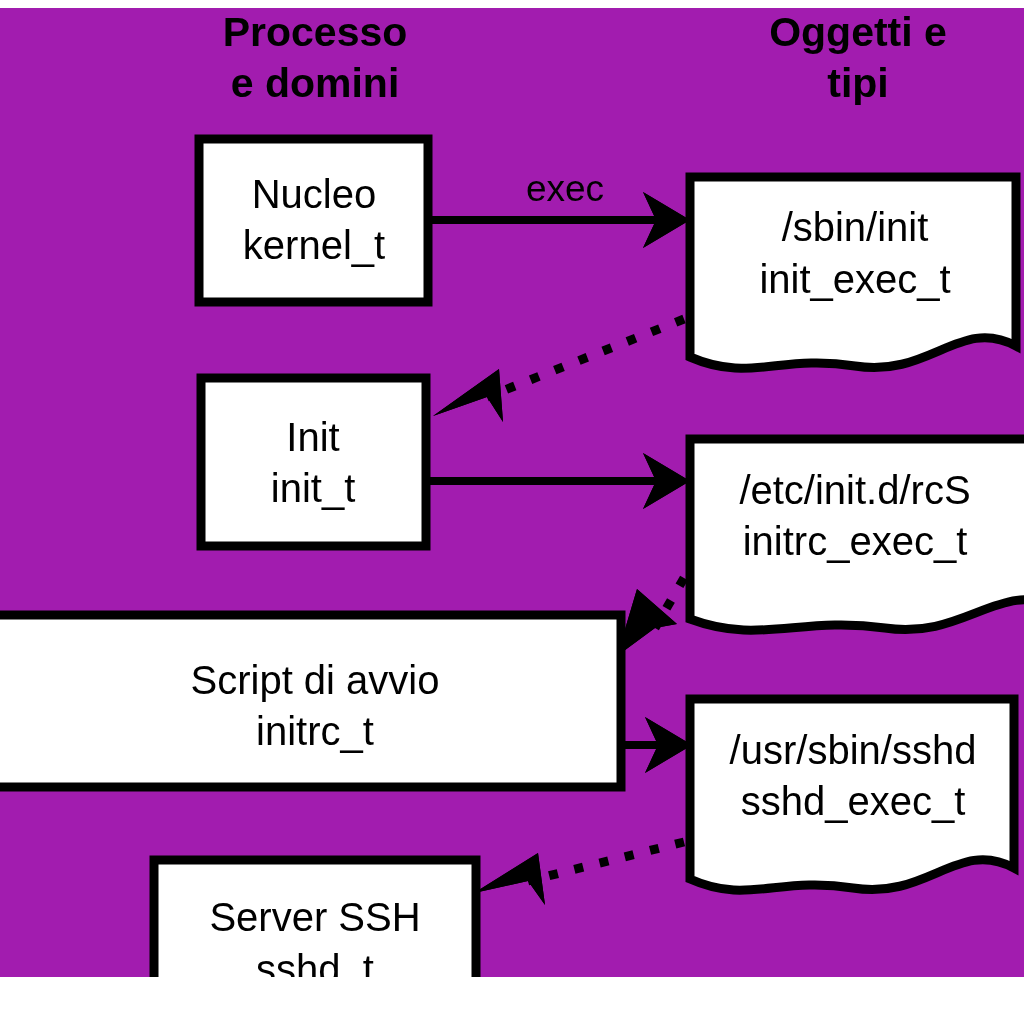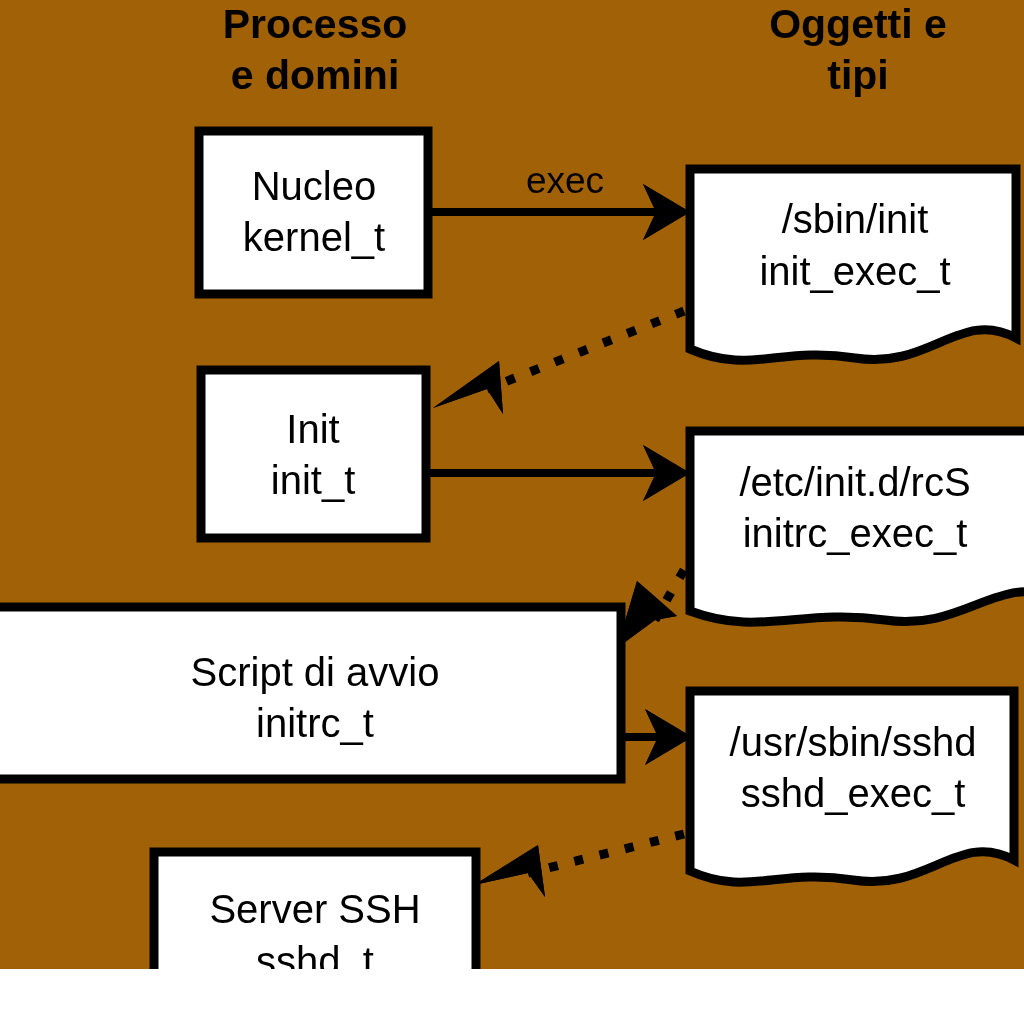--- a/index.html
+++ b/index.html
@@ -8,21 +8,22 @@
     background: #ffffff;
   }
   body {
     font-family: "Liberation Sans", "DejaVu Sans", sans-serif;
   }
   #diagram-root {
     position: relative;
     width: 1024px;
     height: 969px;
     overflow: hidden;
-    background: #a16207;
+    background: #a21caf;
+    margin-top: 8px;
   }
   svg.diagram {
     display: block;
     width: 1024px;
     height: 1027px;
   }
   text {
     font-family: "Liberation Sans", "DejaVu Sans", sans-serif;
     fill: #000000;
   }

